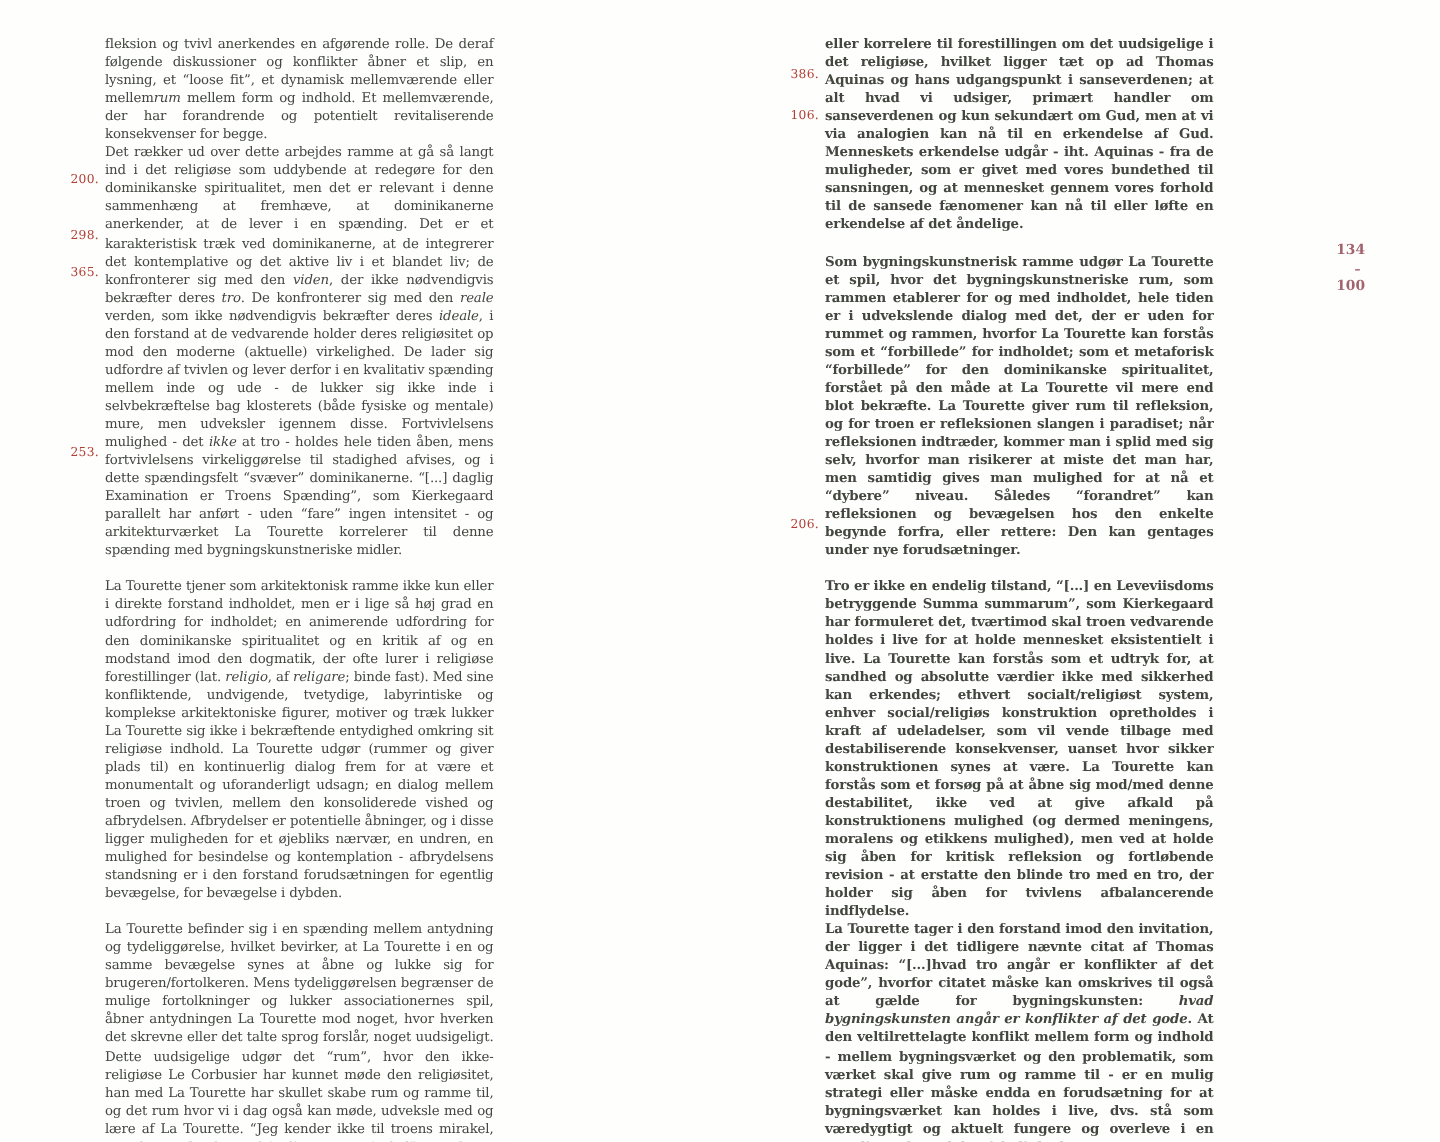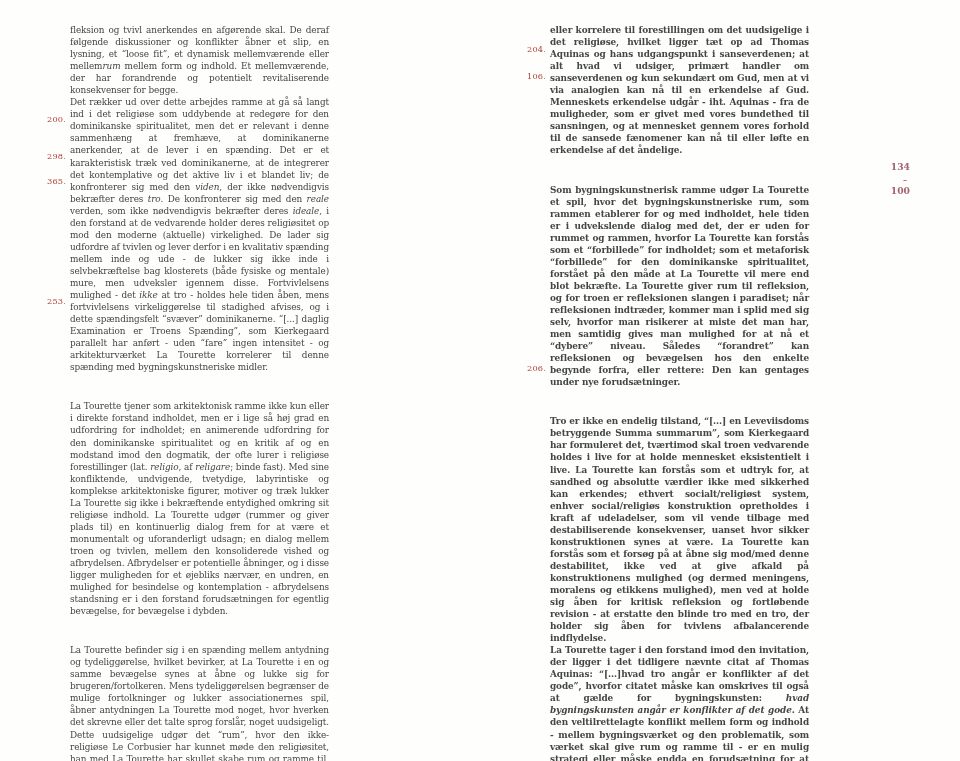--- a/index.html
+++ b/index.html
@@ -17,21 +17,21 @@
     position: absolute;
     top: 24px;
     width: 259px;
     font-size: 8.9px;
     line-height: 12.05px;
     letter-spacing: -0.1px;
   }
   .textcol.left  { left: 70px; }
   .textcol.right { left: 550px; font-weight: bold; }
   .para { margin: 0; text-align: justify; }
-  .para.gap { margin-top: 27px; }
+  .para.gap { margin-top: 12px; }
   .para em { font-style: italic; }
   .mnote {
     position: absolute;
     width: 42px;
     text-align: right;
     font-size: 8.2px;
     line-height: 12px;
     letter-spacing: 0.2px;
     color: #b23f35;
   }
@@ -58,26 +58,26 @@
 </head>
 <body>
 
 <div class="page">
 
   <span class="mnote lm" style="top:113px">200.</span>
   <span class="mnote lm" style="top:150px">298.</span>
   <span class="mnote lm" style="top:175px">365.</span>
   <span class="mnote lm" style="top:295px">253.</span>
 
-  <span class="mnote rm" style="top:43px">204.</span>
+  <span class="mnote rm" style="top:43px">386.</span>
   <span class="mnote rm" style="top:70px">106.</span>
-  <span class="mnote rm" style="top:362px">206.</span>
+  <span class="mnote rm" style="top:343px">206.</span>
 
   <div class="textcol left">
-    <p class="para"><span>fleksion og tvivl anerkendes en afgørende skal. De deraf følgende diskussioner og konflikter åbner et slip, en lysning, et “loose fit”, et dynamisk mellemværende eller mellem</span><em>rum</em><span> mellem form og indhold. Et mellemværende, der har forandrende og potentielt revitaliserende konsekvenser for begge.</span></p>
+    <p class="para"><span>fleksion og tvivl anerkendes en afgørende rolle. De deraf følgende diskussioner og konflikter åbner et slip, en lysning, et “loose fit”, et dynamisk mellemværende eller mellem</span><em>rum</em><span> mellem form og indhold. Et mellemværende, der har forandrende og potentielt revitaliserende konsekvenser for begge.</span></p>
     <p class="para"><span>Det rækker ud over dette arbejdes ramme at gå så langt ind i det religiøse som uddybende at redegøre for den dominikanske spiritualitet, men det er relevant i denne sammenhæng at fremhæve, at dominikanerne anerkender, at de lever i en spænding. Det er et karakteristisk træk ved dominikanerne, at de integrerer det kontemplative og det aktive liv i et blandet liv; de konfronterer sig med den </span><em>viden</em><span>, der ikke nødvendigvis bekræfter deres </span><em>tro</em><span>. De konfronterer sig med den </span><em>reale</em><span> verden, som ikke nødvendigvis bekræfter deres </span><em>ideale</em><span>, i den forstand at de vedvarende holder deres religiøsitet op mod den moderne (aktuelle) virkelighed. De lader sig udfordre af tvivlen og lever derfor i en kvalitativ spænding mellem inde og ude - de lukker sig ikke inde i selvbekræftelse bag klosterets (både fysiske og mentale) mure, men udveksler igennem disse. Fortvivlelsens mulighed - det </span><em>ikke</em><span> at tro - holdes hele tiden åben, mens fortvivlelsens virkeliggørelse til stadighed afvises, og i dette spændingsfelt “svæver” dominikanerne. “[...] daglig Examination er Troens Spænding”, som Kierkegaard parallelt har anført - uden “fare” ingen intensitet - og arkitekturværket La Tourette korrelerer til denne spænding med bygningskunstneriske midler.</span></p>
     <p class="para gap"><span>La Tourette tjener som arkitektonisk ramme ikke kun eller i direkte forstand indholdet, men er i lige så høj grad en udfordring for indholdet; en animerende udfordring for den dominikanske spiritualitet og en kritik af og en modstand imod den dogmatik, der ofte lurer i religiøse forestillinger (lat. </span><em>religio</em><span>, af </span><em>religare</em><span>; binde fast). Med sine konfliktende, undvigende, tvetydige, labyrintiske og komplekse arkitektoniske figurer, motiver og træk lukker La Tourette sig ikke i bekræftende entydighed omkring sit religiøse indhold. La Tourette udgør (rummer og giver plads til) en kontinuerlig dialog frem for at være et monumentalt og uforanderligt udsagn; en dialog mellem troen og tvivlen, mellem den konsoliderede vished og afbrydelsen. Afbrydelser er potentielle åbninger, og i disse ligger muligheden for et øjebliks nærvær, en undren, en mulighed for besindelse og kontemplation - afbrydelsens standsning er i den forstand forudsætningen for egentlig bevægelse, for bevægelse i dybden.</span></p>
     <p class="para gap"><span>La Tourette befinder sig i en spænding mellem antydning og tydeliggørelse, hvilket bevirker, at La Tourette i en og samme bevægelse synes at åbne og lukke sig for brugeren/fortolkeren. Mens tydeliggørelsen begrænser de mulige fortolkninger og lukker associationernes spil, åbner antydningen La Tourette mod noget, hvor hverken det skrevne eller det talte sprog forslår, noget uudsigeligt. Dette uudsigelige udgør det “rum”, hvor den ikke-religiøse Le Corbusier har kunnet møde den religiøsitet, han med La Tourette har skullet skabe rum og ramme til, og det rum hvor vi i dag også kan møde, udveksle med og lære af La Tourette. “Jeg kender ikke til troens mirakel, men lever ofte det uudsigelige rums mirakel”, som han - som tidligere nævnt - har formuleret det. Bygningsværker kan ikke i sig selv være religiøse, men de kan etablere et uudsigeligt rum, en poetisk transcendens i det arkitektoniske, der kan analogisere</span></p>
   </div>
 
   <div class="textcol right">
     <p class="para"><span>eller korrelere til forestillingen om det uudsigelige i det religiøse, hvilket ligger tæt op ad Thomas Aquinas og hans udgangspunkt i sanseverdenen; at alt hvad vi udsiger, primært handler om sanseverdenen og kun sekundært om Gud, men at vi via analogien kan nå til en erkendelse af Gud. Menneskets erkendelse udgår - iht. Aquinas - fra de muligheder, som er givet med vores bundethed til sansningen, og at mennesket gennem vores forhold til de sansede fænomener kan nå til eller løfte en erkendelse af det åndelige.</span></p>
     <p class="para gap"><span>Som bygningskunstnerisk ramme udgør La Tourette et spil, hvor det bygningskunstneriske rum, som rammen etablerer for og med indholdet, hele tiden er i udvekslende dialog med det, der er uden for rummet og rammen, hvorfor La Tourette kan forstås som et “forbillede” for indholdet; som et metaforisk “forbillede” for den dominikanske spiritualitet, forstået på den måde at La Tourette vil mere end blot bekræfte. La Tourette giver rum til refleksion, og for troen er refleksionen slangen i paradiset; når refleksionen indtræder, kommer man i splid med sig selv, hvorfor man risikerer at miste det man har, men samtidig gives man mulighed for at nå et “dybere” niveau. Således “forandret” kan refleksionen og bevægelsen hos den enkelte begynde forfra, eller rettere: Den kan gentages under nye forudsætninger.</span></p>
     <p class="para gap"><span>Tro er ikke en endelig tilstand, “[...] en Leveviisdoms betryggende Summa summarum”, som Kierkegaard har formuleret det, tværtimod skal troen vedvarende holdes i live for at holde mennesket eksistentielt i live. La Tourette kan forstås som et udtryk for, at sandhed og absolutte værdier ikke med sikkerhed kan erkendes; ethvert socialt/religiøst system, enhver social/religiøs konstruktion opretholdes i kraft af udeladelser, som vil vende tilbage med destabiliserende konsekvenser, uanset hvor sikker konstruktionen synes at være. La Tourette kan forstås som et forsøg på at åbne sig mod/med denne destabilitet, ikke ved at give afkald på konstruktionens mulighed (og dermed meningens, moralens og etikkens mulighed), men ved at holde sig åben for kritisk refleksion og fortløbende revision - at erstatte den blinde tro med en tro, der holder sig åben for tvivlens afbalancerende indflydelse.</span></p>
     <p class="para"><span>La Tourette tager i den forstand imod den invitation, der ligger i det tidligere nævnte citat af Thomas Aquinas: “[...]hvad tro angår er konflikter af det gode”, hvorfor citatet måske kan omskrives til også at gælde for bygningskunsten: </span><em>hvad bygningskunsten angår er konflikter af det gode</em><span>. At den veltilrettelagte konflikt mellem form og indhold - mellem bygningsværket og den problematik, som værket skal give rum og ramme til - er en mulig strategi eller måske endda en forudsætning for at bygningsværket kan holdes i live, dvs. stå som væredygtigt og aktuelt fungere og overleve i en ustadig og kompleks virkelighed.</span></p>

